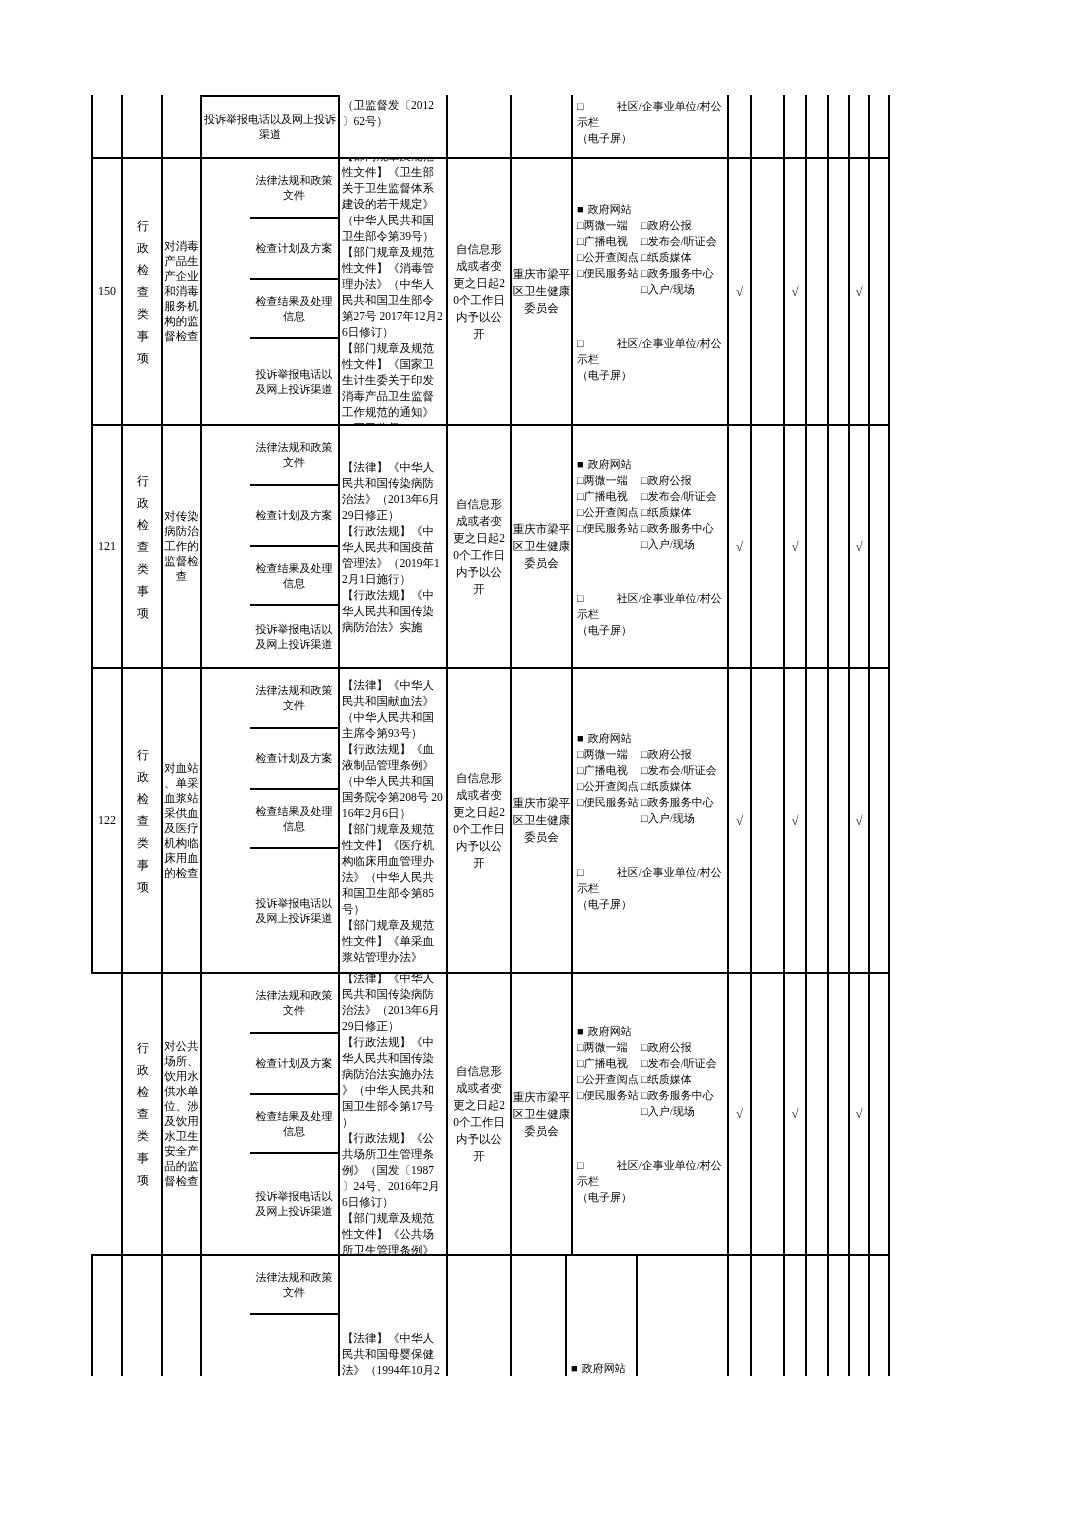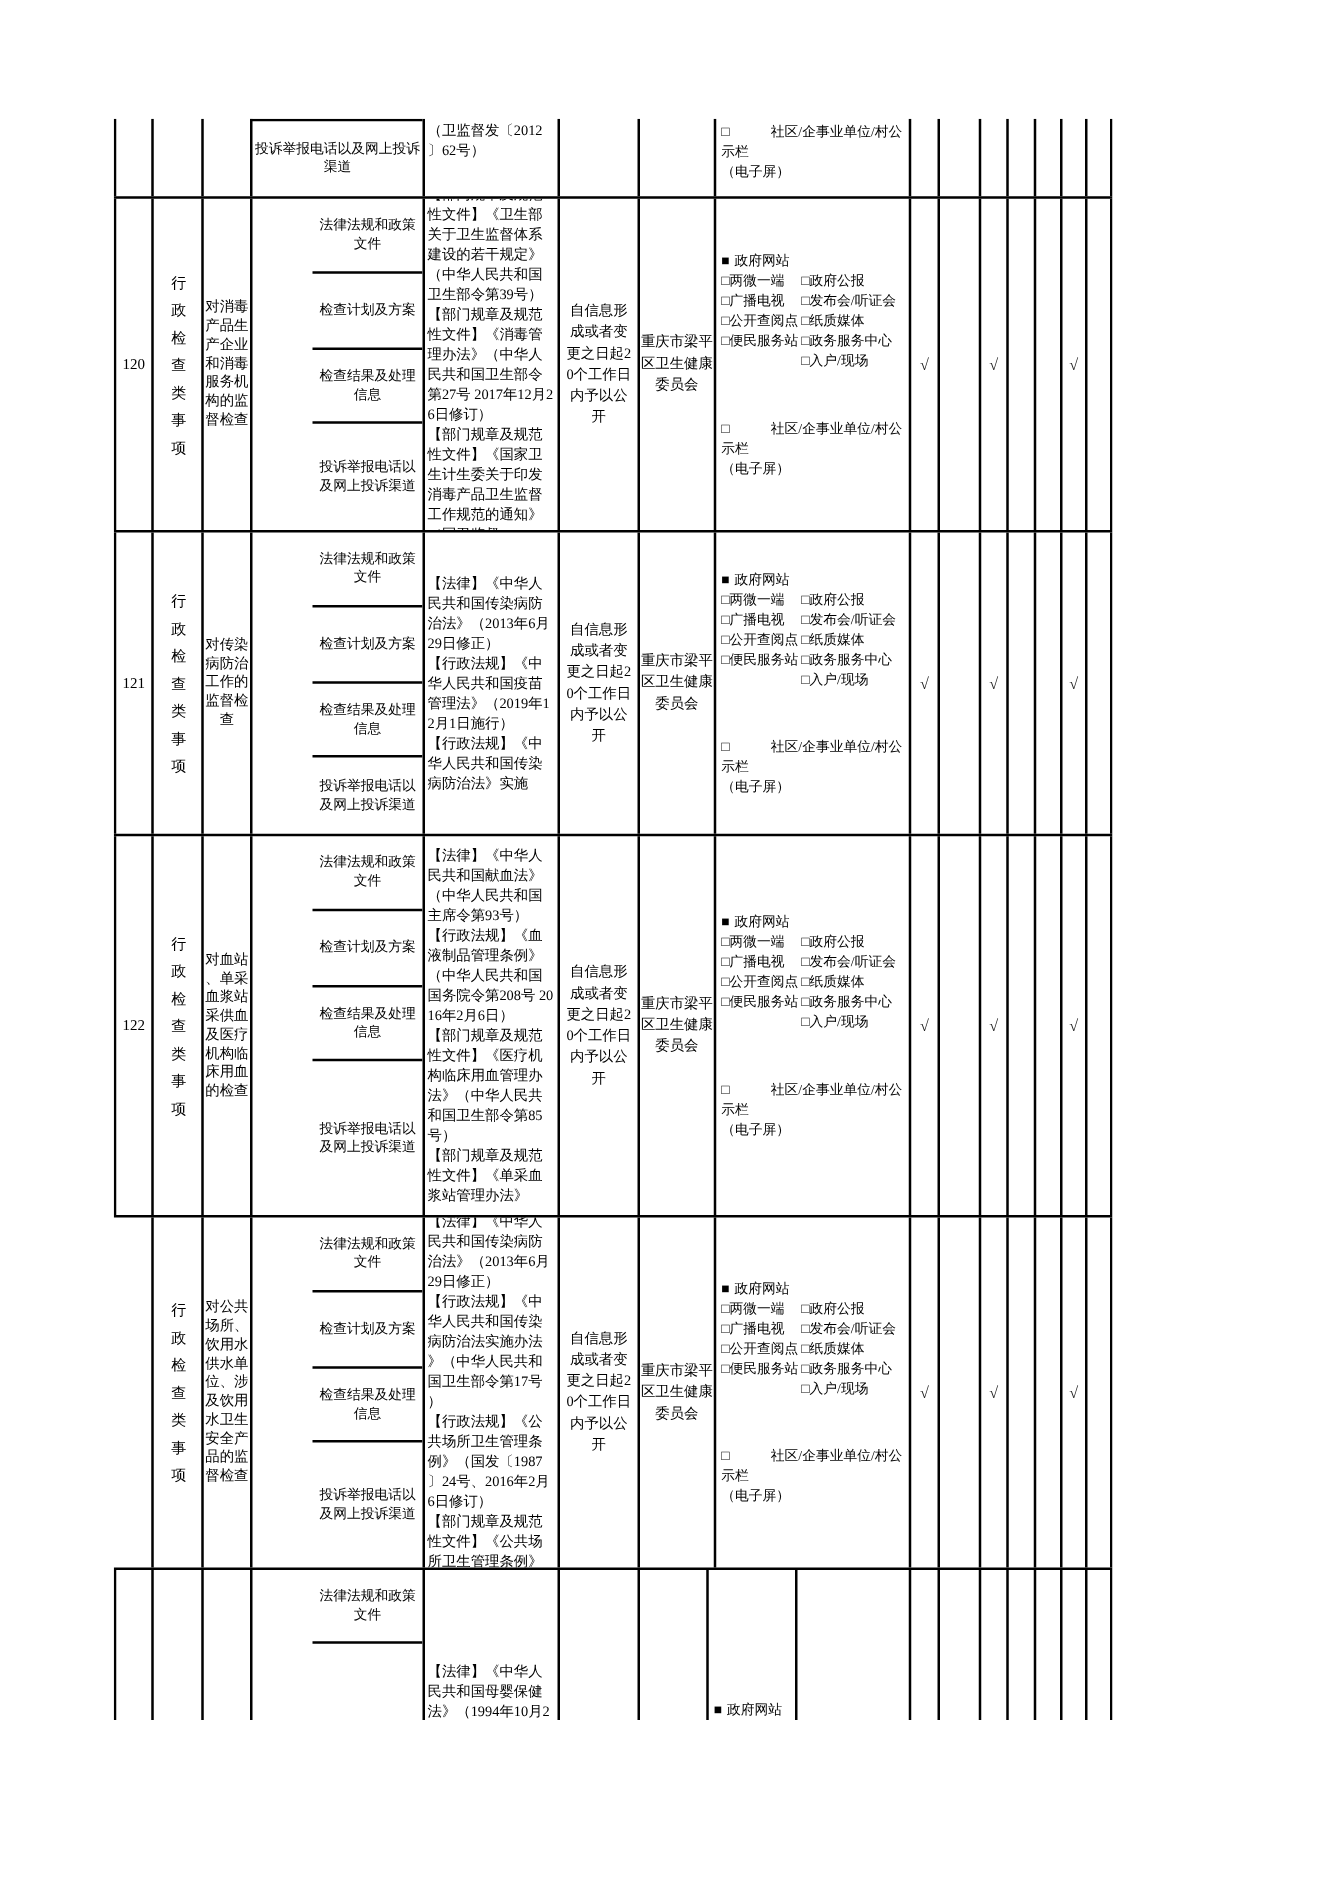--- a/index.html
+++ b/index.html
@@ -77,21 +77,21 @@
     <div class="cell c9"></div>
     <div class="cell c10"></div>
     <div class="cell c11"></div>
     <div class="cell c12"></div>
     <div class="cell c13"></div>
     <div class="cell c14"></div>
   </div>
 
   <div class="row" style="top:62px;height:267px;">
     <div class="cell c0 center">
-        <span class="num">120</span>
+        <span class="num">150</span>
       </div>
     <div class="cell c1 center">
         <div class="vtext">行政检查类事项</div>
       </div>
     <div class="cell c2 center">
         <div class="itemtext">对消毒产品生产企业和消毒服务机构的监督检查</div>
       </div>
     <div class="cell c3">
       <div class="substack">
         <div class="subcell s1">

